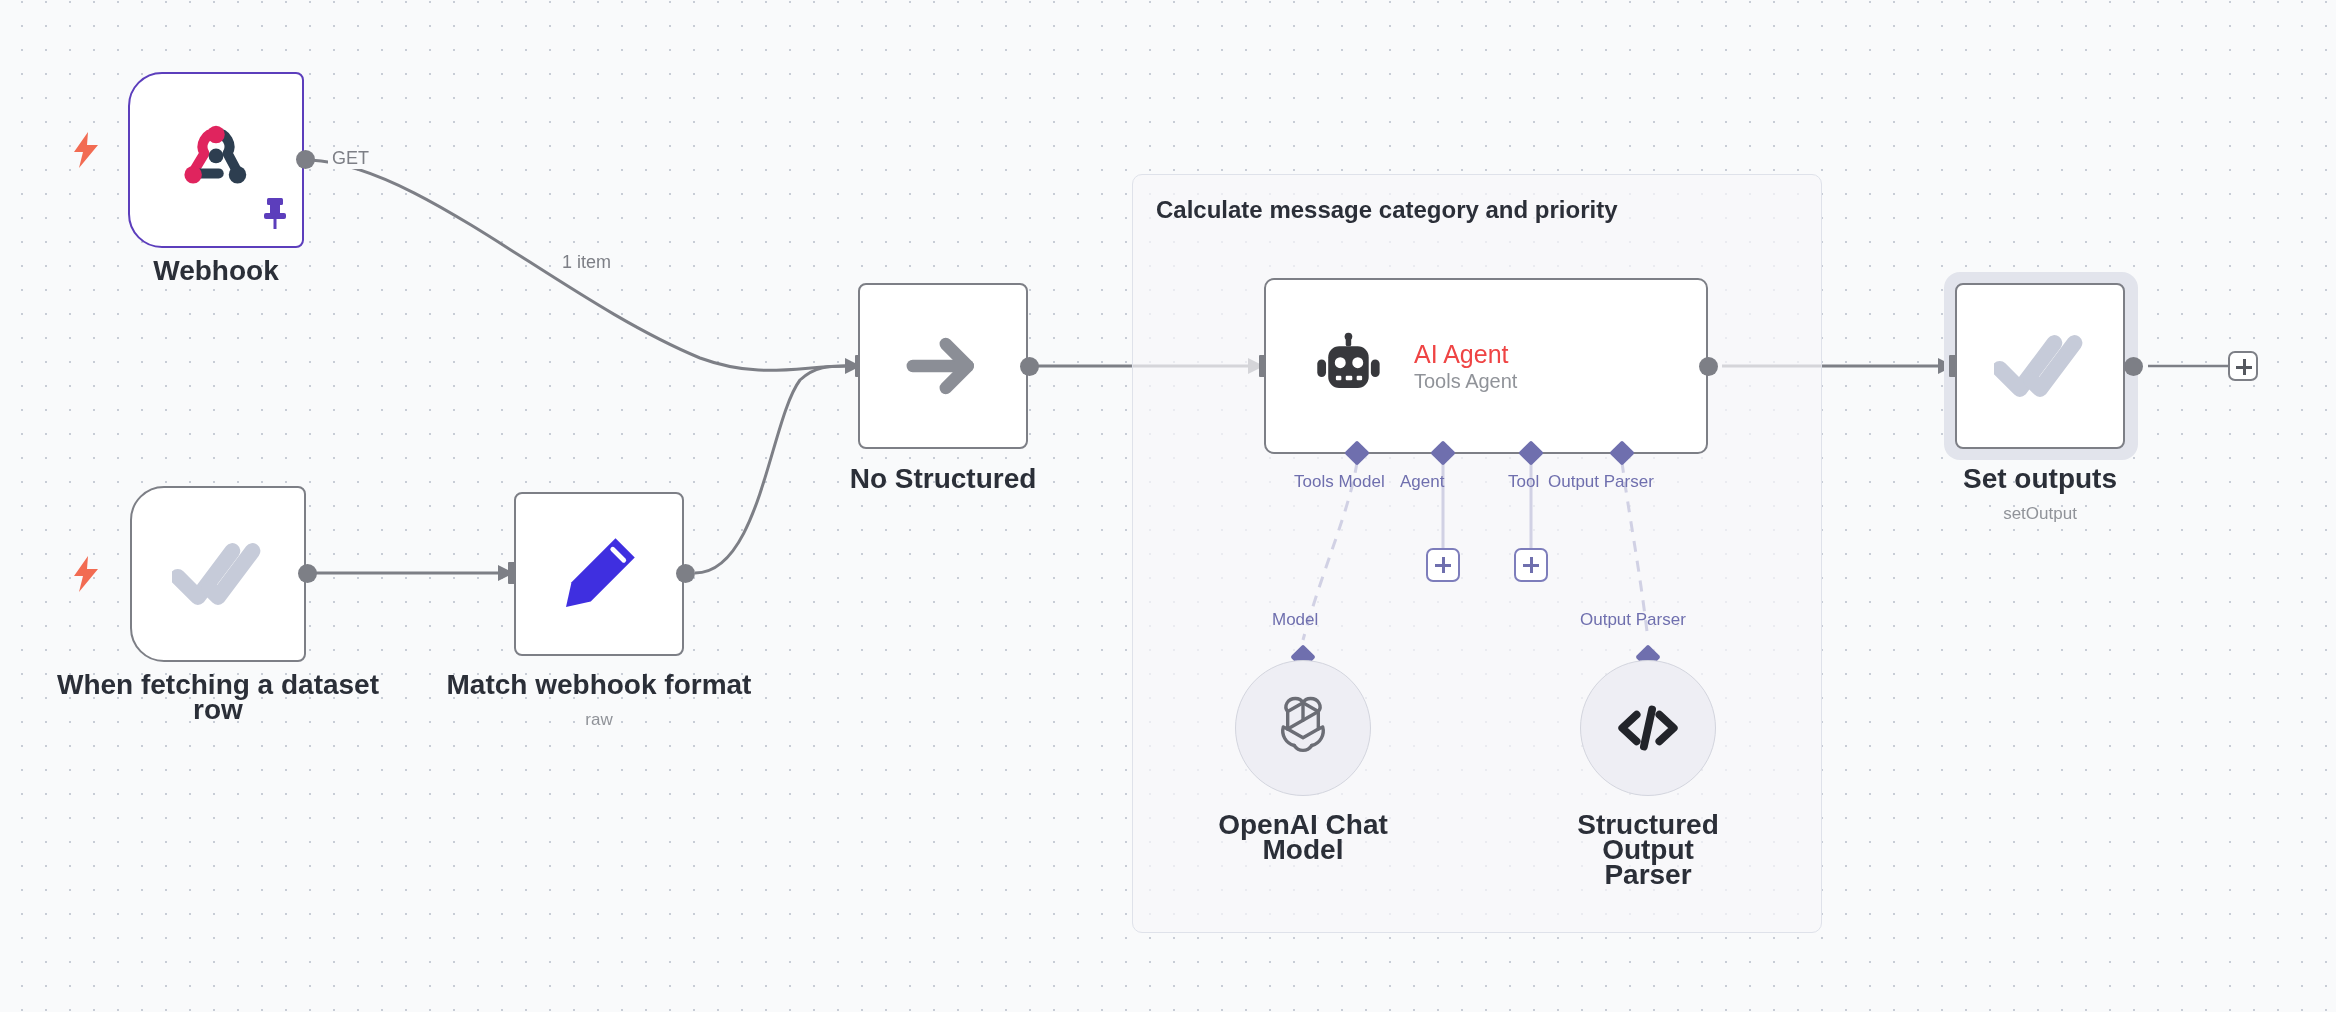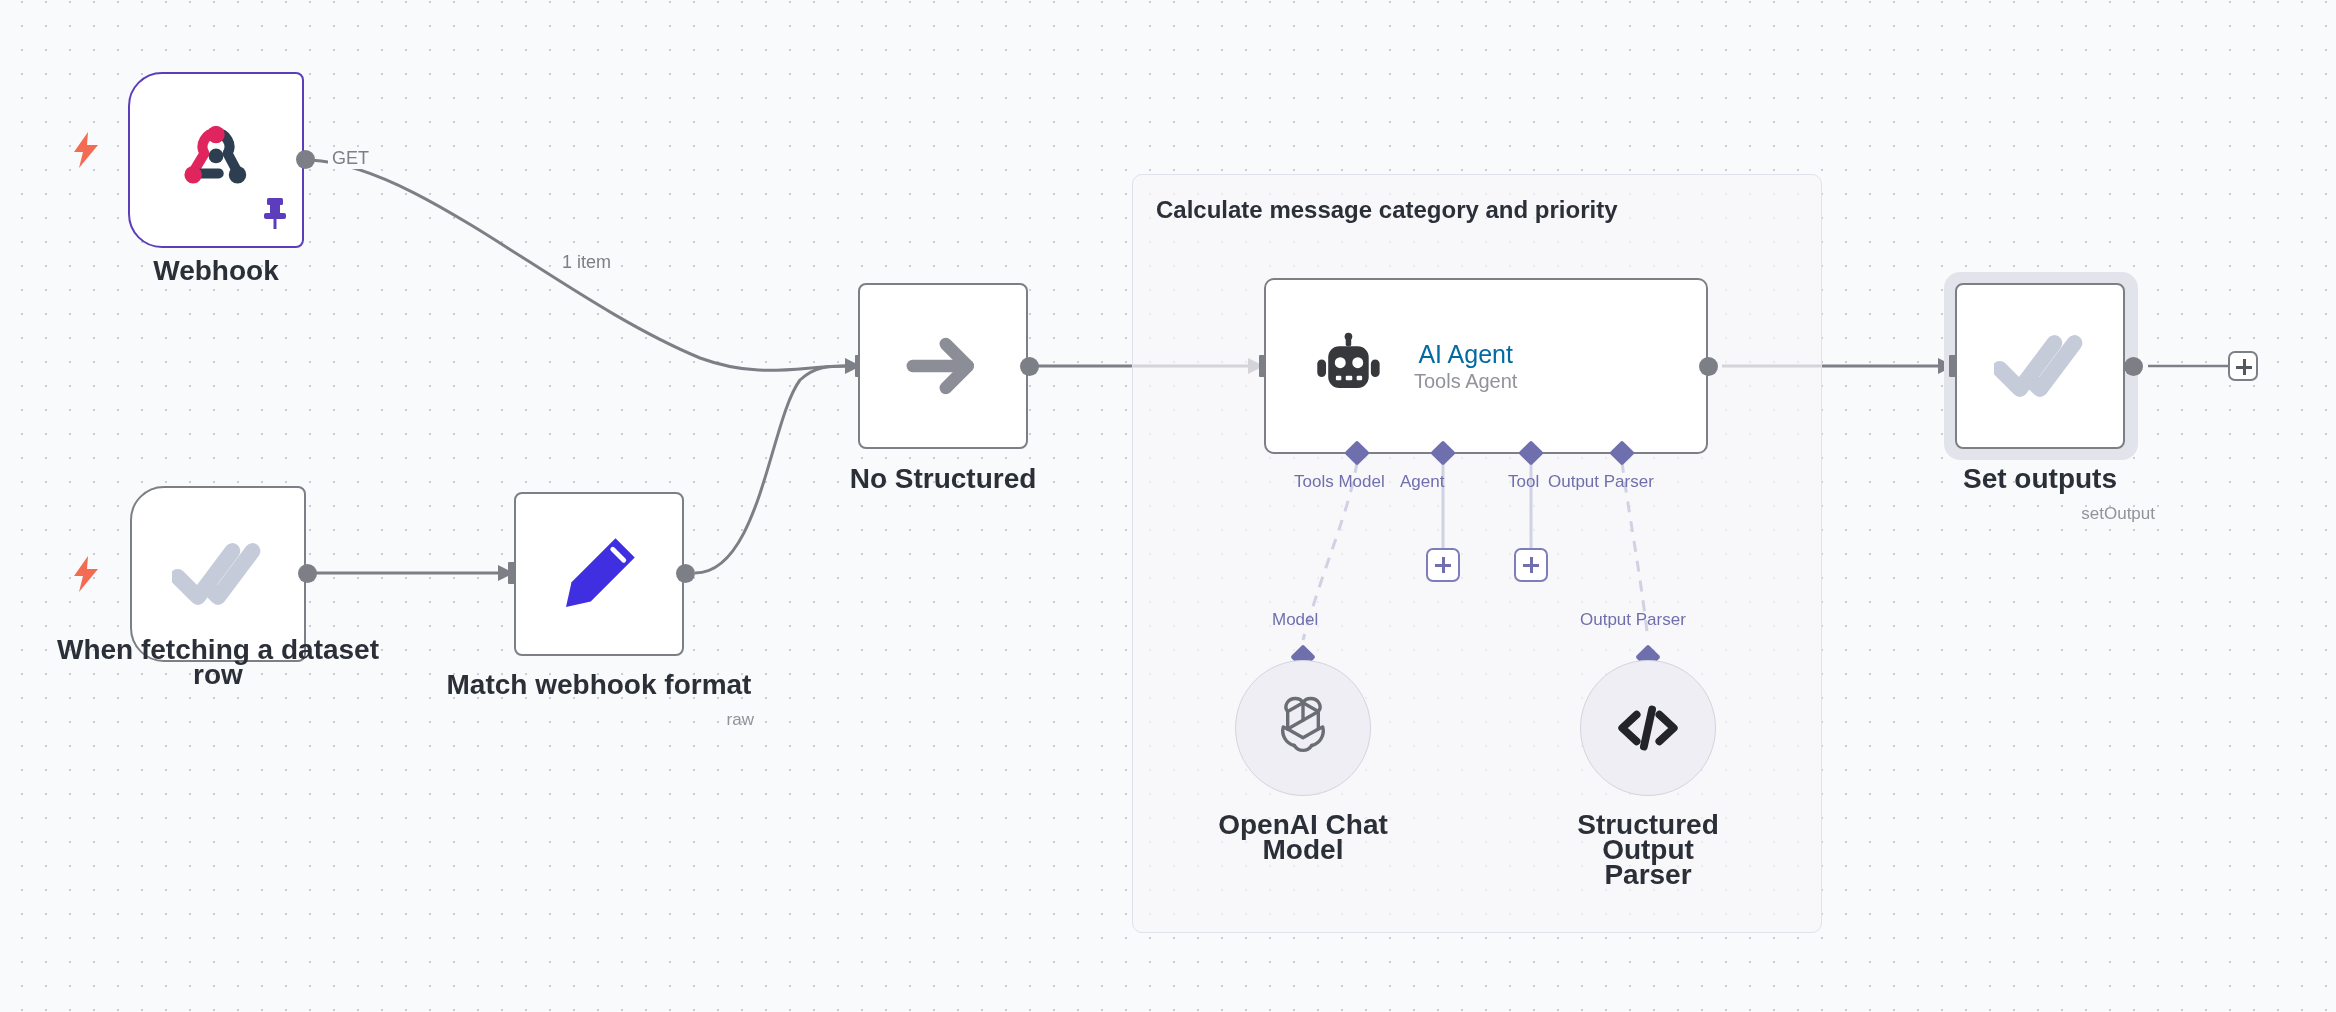--- a/index.html
+++ b/index.html
@@ -47,21 +47,21 @@
     position: absolute;
     text-align: center;
     color: #2b2f38;
     font-size: 28px;
     line-height: 25px;
     font-weight: 700;
     white-space: pre-line;
   }
   .node-sublabel {
     position: absolute;
-    text-align: right;
+    text-align: center;
     color: #909399;
     font-size: 17px;
     line-height: 20px;
   }
 
   
   .port-out {
     position: absolute;
     width: 19px; height: 19px;
     background: #7d7f86;
@@ -116,23 +116,22 @@
     background: #ffffff;
     border: 2px solid #7d7f86;
     border-radius: 10px;
     display: flex;
     align-items: center;
     padding-left: 48px;
     gap: 30px;
   }
   .agent-title {
     font-size: 25px;
-    color: #0369a1;
+    color: #ef4444;
     line-height: 30px;
-    text-align: center;
   }
   .agent-sub {
     font-size: 20px;
     color: #909399;
     line-height: 24px;
   }
 
   
   .subnode {
     position: absolute;
@@ -261,21 +260,21 @@
       <polygon points="16,0 2,20 11,20 7,36 26,13 15,13" fill="#f26b52"></polygon>
     </svg>
   </div>
   <div class="node trigger" style="left:130px; top:486px; width:176px; height:176px;">
     <svg width="92" height="92" viewBox="0 0 64 64">
       <path d="M4 34 L18 48 L42 16" fill="none" stroke="#c6cbd9" stroke-width="11" stroke-linecap="round" stroke-linejoin="round"></path>
       <path d="M26 42 L32 48 L56 16" fill="none" stroke="#c6cbd9" stroke-width="11" stroke-linecap="round" stroke-linejoin="round"></path>
     </svg>
   </div>
   <div class="port-out" style="left:298px; top:564px;"></div>
-  <div class="node-label" style="left:46px; top:637px; width:344px;text-align:center;">When fetching a dataset row</div>
+  <div class="node-label" style="left:46px; top:672px; width:344px;text-align:center;">When fetching a dataset row</div>
 
   <div class="port-in" style="left:508px; top:562px;"></div>
   <div class="node" style="left:514px; top:492px; width:170px; height:164px;">
     <svg width="88" height="88" viewBox="0 0 64 64">
       <path d="M44 6 L58 20 L26 52 L8 56 L12 38 Z" fill="#3f2fe0"></path>
       <path d="M42 14 L50 22" stroke="#ffffff" stroke-width="3.5" stroke-linecap="round"></path>
     </svg>
   </div>
   <div class="port-out" style="left:676px; top:564px;"></div>
   <div class="node-label" style="left:444px; top:672px; width:310px;">Match webhook format</div>

